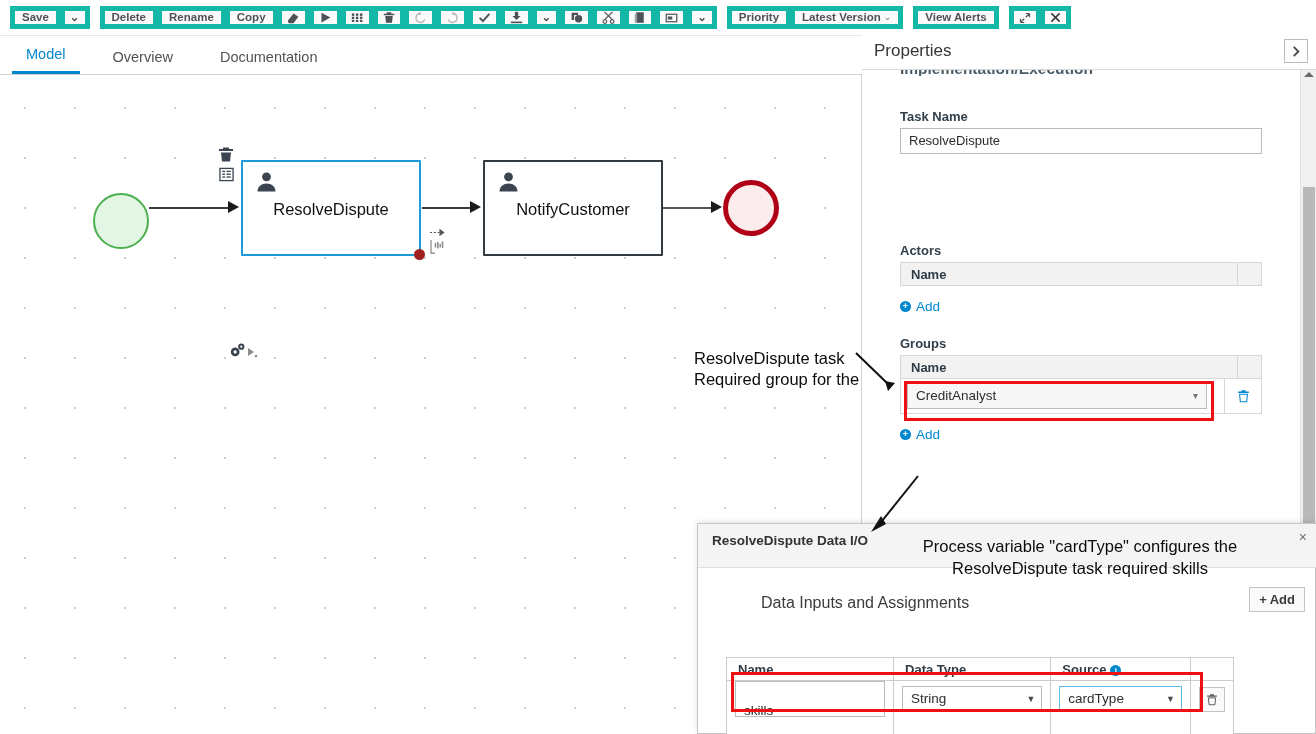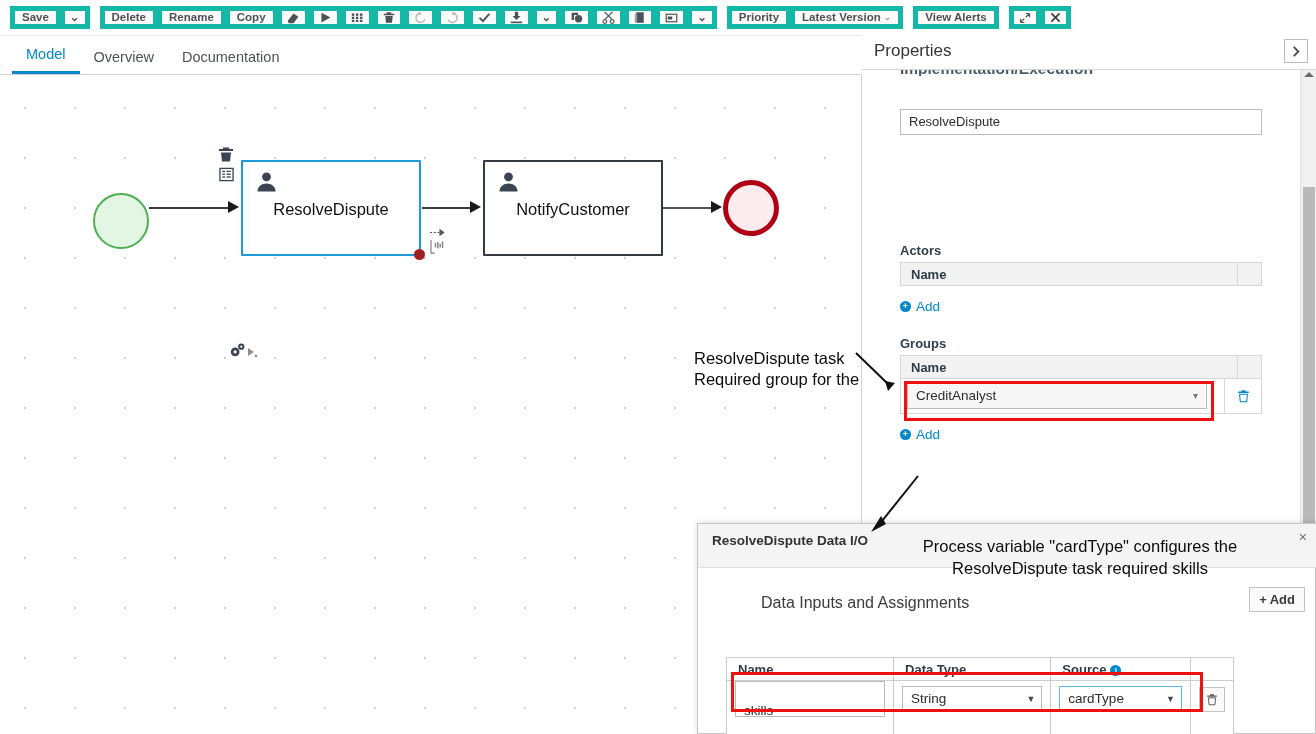--- a/index.html
+++ b/index.html
@@ -37,21 +37,21 @@
   .tbtn.icon { padding: 0 5px; min-width: 22px; }
   .tbtn.caret { padding: 0 5px; min-width: 17px; }
   .tbtn.disabled { color: #b8b8b8; }
   .tbtn svg { display: block; }
   .caretglyph { font-size: 9px; font-weight: normal; margin-left: 3px; color: #6a6e73; }
 
   
   #tabs {
     position: absolute; left: 0; top: 36px; width: 862px; height: 39px;
     background: #fff; border-bottom: 1px solid #d2d2d2;
-    display: flex; align-items: flex-end; padding-left: 12px;
+    display: flex; align-items: flex-end; padding-left: 12px; gap: 19px;
   }
   .tab {
     font-size: 14.5px; color: #4f5255; padding: 0 14px 9px 14px; cursor: pointer;
   }
   .tab.active { color: #0088ce; border-bottom: 3px solid #0088ce; font-weight: normal; }
 
   
   #canvas {
     position: absolute; left: 0; top: 76px; width: 861px; height: 658px;
     background-color: #fff;
@@ -499,20 +499,21 @@
       </div>
     </div>
 
     <div id="props-body">
 
       <div style="position:absolute; left:38px; top:-10px; height:16px; overflow:hidden;">
         <div class="sect-title">Implementation/Execution</div>
       </div>
 
       <div style="position:absolute; left:38px; top:39px;">
+        <div class="flabel">Task Name</div>
         <div class="finput">ResolveDispute</div>
       </div>
 
 
       <div style="position:absolute; left:38px; top:173px;">
         <div class="flabel">Actors</div>
         <div class="grid-head">
           <div class="c1">Name</div>
           <div class="c2"></div>
         </div>

